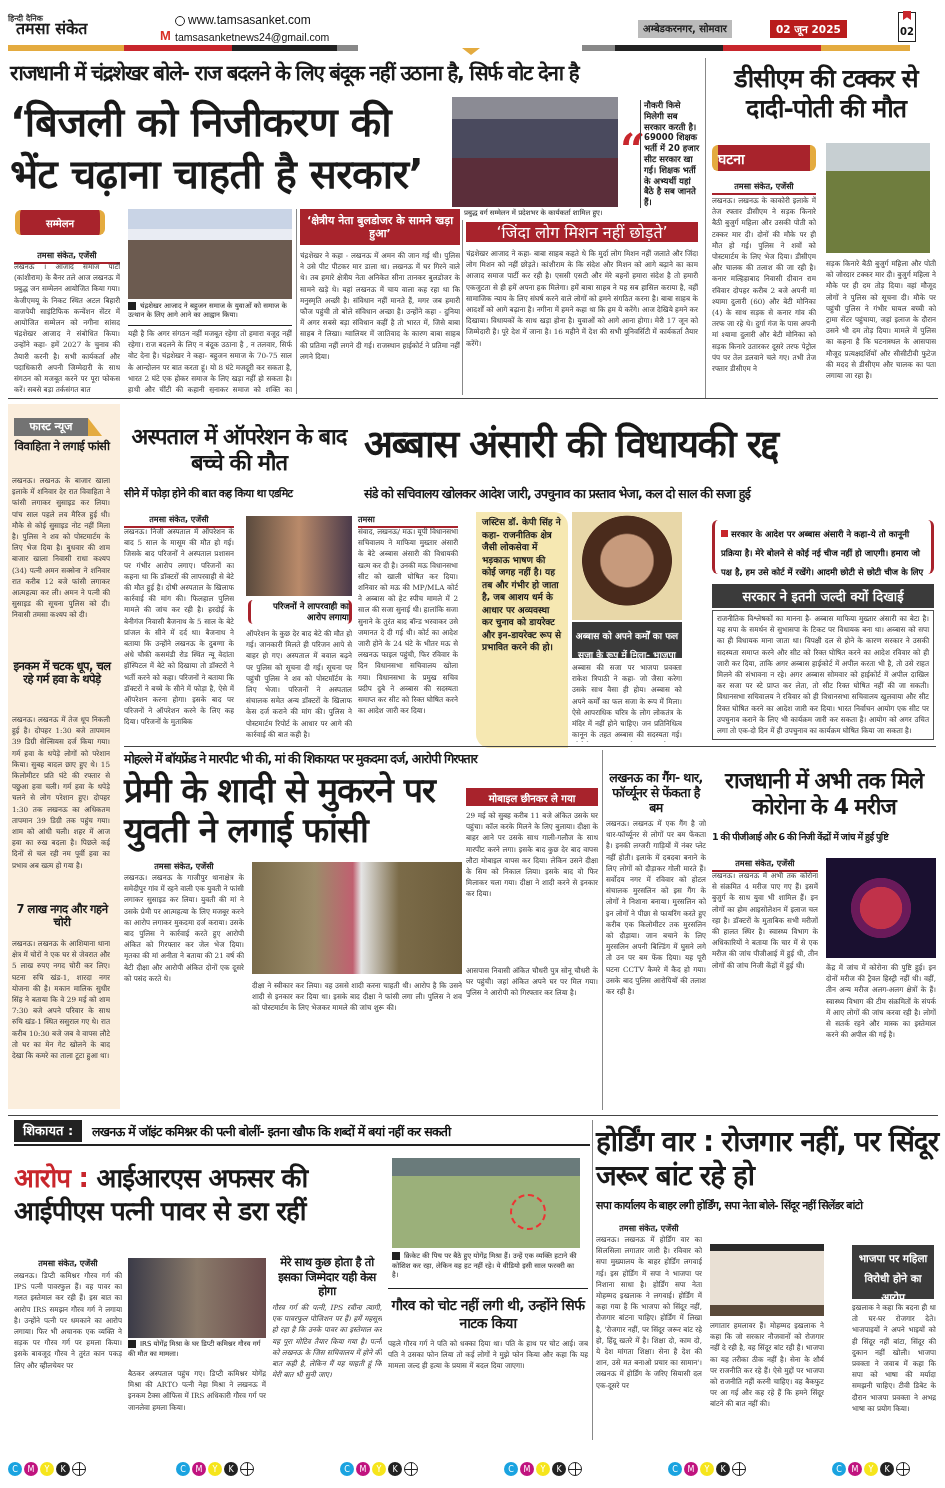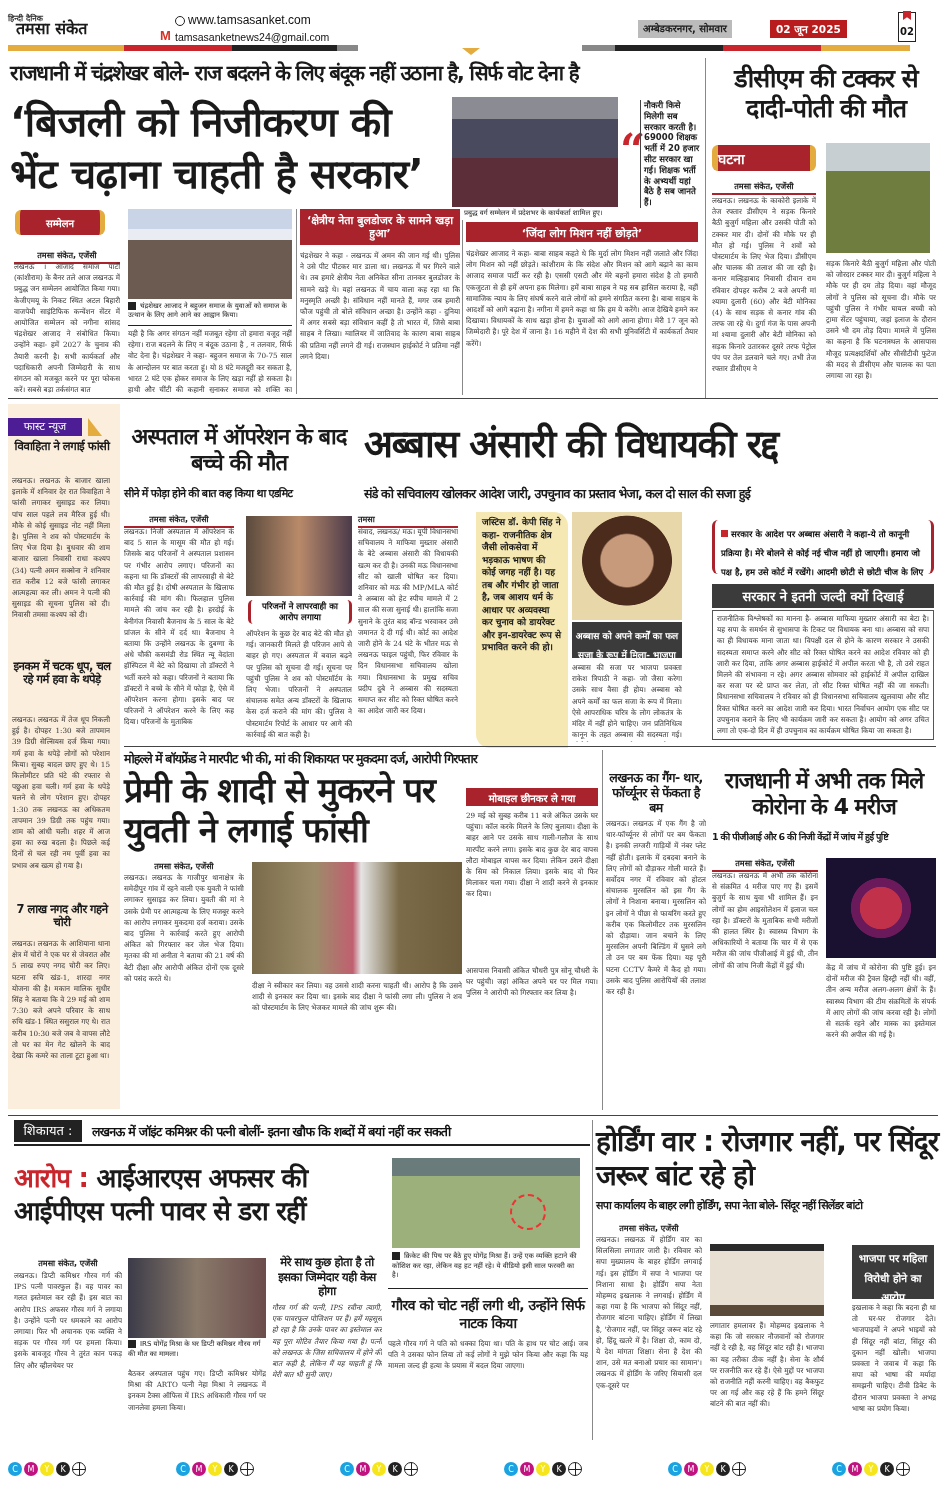--- a/index.html
+++ b/index.html
@@ -61,56 +61,56 @@
 <div class="hline" style="left:128px;top:325px;width:164px;background:#222"></div>
 <div class="abs body" style="left:128px;top:328px;width:164px;height:65px">यही है कि अगर संगठन नहीं मजबूत रहेगा तो हमारा वजूद नहीं रहेगा। राज बदलने के लिए न बंदूक उठाना है , न तलवार, सिर्फ वोट देना है। चंद्रशेखर ने कहा- बहुजन समाज के 70-75 साल के आन्दोलन पर बात करता हूं। यो 8 घंटे मजदूरी कर सकता है, भारत 2 घंटे एक होकर समाज के लिए खड़ा नहीं हो सकता है। हाथी और चींटी की कहानी सुनाकर समाज को शक्ति का एहसास करवाया।</div>
 
 <div class="abs red" style="left:300px;top:209px;width:160px;height:36px;display:flex;align-items:center;justify-content:center;text-align:center">
   <span style="font-size:11px;font-weight:bold;line-height:13px">‘क्षेत्रीय नेता बुलडोजर के सामने खड़ा हुआ’</span>
 </div>
 <div class="abs body" style="left:300px;top:250px;width:160px;height:143px">चंद्रशेखर ने कहा - लखनऊ में अमन की जान गई थी। पुलिस ने उसे पीट पीटकर मार डाला था। लखनऊ में घर गिरने वाले थे। तब हमारे क्षेत्रीय नेता अनिकेत सीना तानकर बुलडोजर के सामने खड़े थे। यहां लखनऊ में चाय वाला कह रहा था कि मनुस्मृति अच्छी है। संविधान नहीं मानते हैं, मगर जब हमारी फौज पहुंची तो बोले संविधान अच्छा है। उन्होंने कहा - दुनिया में अगर सबसे बड़ा संविधान कहीं है तो भारत में, जिसे बाबा साहब ने लिखा। ग्वालियर में जातिवाद के कारण बाबा साहब की प्रतिमा नहीं लगने दी गई। राजस्थान हाईकोर्ट ने प्रतिमा नहीं लगने दिया।</div>
 <div class="vline" style="left:296px;top:209px;height:185px"></div>
 
 <div class="abs red" style="left:466px;top:222px;width:232px;height:20px;display:flex;align-items:center;justify-content:center">
-  <span style="font-size:11px;font-weight:bold">‘जिंदा लोग मिशन नहीं छोड़ते’</span>
+  <span style="font-size:16px;font-weight:normal">‘जिंदा लोग मिशन नहीं छोड़ते’</span>
 </div>
 <div class="abs body" style="left:466px;top:248px;width:232px;height:145px">चंद्रशेखर आजाद ने कहा- बाबा साहब कहते थे कि मुर्दा लोग मिशन नहीं जलाते और जिंदा लोग मिशन को नहीं छोड़ते। कांशीराम के कि संदेश और मिशन को आगे बढ़ाने का काम आजाद समाज पार्टी कर रही है। एससी एसटी और मेरे बहनों हमारा संदेश है तो हमारी एकजुटता से ही हमें अपना हक मिलेगा। हमें बाबा साहब ने यह सब हासिल कराया है, वहीं सामाजिक न्याय के लिए संघर्ष करने वाले लोगों को हमने संगठित करना है। बाबा साहब के आदर्शों को आगे बढ़ाना है। नगीना में हमने कहा था कि हम ये करेंगे। आज देखिये हमने कर दिखाया। विधायकों के साथ खड़ा होना है। युवाओं को आगे आना होगा। मेरी 17 जून को जिम्मेदारी है। पूरे देश में जाना है। 16 महीने में देश की सभी यूनिवर्सिटी में कार्यकर्ता तैयार करेंगे।</div>
 <div class="vline" style="left:462px;top:220px;height:175px"></div>
 
 <div class="vline" style="left:705px;top:58px;height:340px"></div>
 <div class="abs hl" style="left:712px;top:64px;width:228px;font-size:25px;line-height:30px;text-align:center">डीसीएम की टक्कर से दादी-पोती की मौत</div>
 <div class="abs red" style="left:712px;top:145px;width:104px;height:26px;border-radius:6px;border-left:6px solid #e4ab3f;border-right:6px solid #e4ab3f;display:flex;align-items:center;justify-content:flex-start">
   <span style="font-size:14px;font-weight:bold">घटना</span>
 </div>
 <div class="abs byline" style="left:712px;top:178px;width:104px">तमसा संकेत, एजेंसी</div>
 <div class="abs body" style="left:712px;top:195px;width:104px;height:198px">लखनऊ। लखनऊ के काकोरी इलाके में तेज रफ्तार डीसीएम ने सड़क किनारे बैठी बुजुर्ग महिला और उसकी पोती को टक्कर मार दी। दोनों की मौके पर ही मौत हो गई। पुलिस ने शवों को पोस्टमार्टम के लिए भेज दिया। डीसीएम और चालक की तलाश की जा रही है। कनार मल्हिहाबाद निवासी दीवान राम रविवार दोपहर करीब 2 बजे अपनी मां श्यामा दुलारी (60) और बेटी मोनिका (4) के साथ सड़क से कनार गांव की तरफ जा रहे थे। दुर्गा गंज के पास अपनी मां श्यामा दुलारी और बेटी मोनिका को सड़क किनारे उतारकर दूसरे तरफ पेट्रोल पंप पर तेल डलवाने चले गए। तभी तेज रफ्तार डीसीएम ने</div>
 <div class="abs photo" style="left:826px;top:143px;width:104px;height:110px;background:linear-gradient(180deg,#c7cfd2 0 25%,#6f7d3e 25% 100%)"></div>
 <div class="abs body" style="left:826px;top:258px;width:110px;height:135px">सड़क किनारे बैठी बुजुर्ग महिला और पोती को जोरदार टक्कर मार दी। बुजुर्ग महिला ने मौके पर ही दम तोड़ दिया। वहां मौजूद लोगों ने पुलिस को सूचना दी। मौके पर पहुंची पुलिस ने गंभीर घायल बच्ची को ट्रामा सेंटर पहुंचाया, जहां इलाज के दौरान उसने भी दम तोड़ दिया। मामले में पुलिस का कहना है कि घटनास्थल के आसपास मौजूद प्रत्यक्षदर्शियों और सीसीटीवी फुटेज की मदद से डीसीएम और चालक का पता लगाया जा रहा है।</div>
 
 <div class="hline" style="left:8px;top:398px;width:930px;background:#444"></div>
 
 <div class="abs" style="left:8px;top:404px;width:112px;height:705px;background:#fbeedd"></div>
-<div class="abs" style="left:8px;top:418px;width:74px;height:18px;background:#4c1d95;color:#fff;font-size:11px;font-weight:normal;text-align:center;line-height:18px">
+<div class="abs" style="left:14px;top:418px;width:74px;height:18px;background:#737373;color:#fff;font-size:11px;font-weight:bold;text-align:center;line-height:18px">
   <span>फास्ट न्यूज</span>
 </div>
 <div class="abs" style="left:88px;top:418px;width:0;height:0;border-bottom:18px solid #e4ab3f;border-right:14px solid transparent"></div>
 
 <div class="abs hl" style="left:12px;top:440px;width:100px;font-size:11.5px;text-align:center;letter-spacing:-0.5px">विवाहिता ने लगाई फांसी</div>
 <div class="abs body" style="left:12px;top:475px;width:98px;height:180px">लखनऊ। लखनऊ के बाजार खाला इलाके में शनिवार देर रात विवाहिता ने फांसी लगाकर सुसाइड कर लिया। पांच साल पहले लव मैरिज हुई थी। मौके से कोई सुसाइड नोट नहीं मिला है। पुलिस ने शव को पोस्टमार्टम के लिए भेज दिया है। बुधवार की शाम बाजार खाला निवासी राधा कश्यप (34) पत्नी अमन सक्सेना ने शनिवार रात करीब 12 बजे फांसी लगाकर आत्महत्या कर ली। अमन ने पत्नी की सुसाइड की सूचना पुलिस को दी। निवासी तमसा कश्यप को दी।</div>
 <div class="abs hl" style="left:12px;top:660px;width:100px;font-size:11.5px;text-align:center;letter-spacing:-0.5px">इनकम में चटक धूप, चल रहे गर्म हवा के थपेड़े</div>
 <div class="abs body" style="left:12px;top:714px;width:98px;height:178px">लखनऊ। लखनऊ में तेज धूप निकली हुई है। दोपहर 1:30 बजे तापमान 39 डिग्री सेल्सियस दर्ज किया गया। गर्म हवा के थपेड़े लोगों को परेशान किया। सुबह बादल छाए हुए थे। 15 किलोमीटर प्रति घंटे की रफ्तार से पछुआ हवा चली। गर्म हवा के थपेड़े चलने से लोग परेशान हुए। दोपहर 1:30 तक लखनऊ का अधिकतम तापमान 39 डिग्री तक पहुंच गया। शाम को आंधी चली। शहर में आज हवा का रुख बदला है। पिछले कई दिनों से चल रही नम पूर्वी हवा का प्रभाव अब खत्म हो गया है।</div>
 <div class="abs hl" style="left:12px;top:903px;width:100px;font-size:11.5px;text-align:center;letter-spacing:-0.5px">7 लाख नगद और गहने चोरी</div>
 <div class="abs body" style="left:12px;top:938px;width:98px;height:165px">लखनऊ। लखनऊ के आशियाना थाना क्षेत्र में चोरों ने एक घर से जेवरात और 5 लाख रुपए नगद चोरी कर लिए। घटना रुचि खंड-1, शारदा नगर योजना की है। मकान मालिक सुधीर सिंह ने बताया कि वे 29 मई को शाम 7:30 बजे अपने परिवार के साथ रुचि खंड-1 स्थित ससुराल गए थे। रात करीब 10:30 बजे जब वे वापस लौटे तो घर का मेन गेट खोलने के बाद देखा कि कमरे का ताला टूटा हुआ था।</div>
 
 <div class="abs hl" style="left:124px;top:424px;width:230px;font-size:22px;line-height:26px;text-align:center">अस्पताल में ऑपरेशन के बाद बच्चे की मौत</div>
 <div class="abs hl" style="left:124px;top:488px;width:230px;font-size:11px;white-space:nowrap;letter-spacing:-0.8px">सीने में फोड़ा होने की बात कह किया था एडमिट</div>
 <div class="abs byline" style="left:124px;top:511px;width:110px">तमसा संकेत, एजेंसी</div>
 <div class="abs body" style="left:124px;top:526px;width:110px;height:216px">लखनऊ। निजी अस्पताल में ऑपरेशन के बाद 5 साल के मासूम की मौत हो गई। जिसके बाद परिजनों ने अस्पताल प्रशासन पर गंभीर आरोप लगाए। परिजनों का कहना था कि डॉक्टरों की लापरवाही से बेटे की मौत हुई है। दोषी अस्पताल के खिलाफ कार्रवाई की मांग की। फिलहाल पुलिस मामले की जांच कर रही है। हरदोई के बेनीगंज निवासी बैजनाथ के 5 साल के बेटे प्रांजल के सीने में दर्द था। बैजनाथ ने बताया कि उन्होंने लखनऊ के दुबग्गा के अंधे चौकी कसमंडी रोड स्थित न्यू वेदांता हॉस्पिटल में बेटे को दिखाया तो डॉक्टरों ने भर्ती करने को कहा। परिजनों ने बताया कि डॉक्टरों ने बच्चे के सीने में फोड़ा है, ऐसे में ऑपरेशन करना होगा। इसके बाद पर परिजनों ने ऑपरेशन करने के लिए कह दिया। परिजनों के मुताबिक</div>
 <div class="abs photo" style="left:246px;top:516px;width:106px;height:80px;background:linear-gradient(90deg,#5a4a3d,#b98a6a 50%,#4b3a4a)"></div>
-<div class="abs" style="left:248px;top:600px;width:104px;height:24px;border-left:3px solid #a8232c;border-right:3px solid #a8232c;border-radius:5px;text-align:center">
+<div class="abs" style="left:248px;top:600px;width:104px;height:24px;border-left:3px solid #a8232c;border-right:3px solid #a8232c;border-radius:5px;text-align:right">
   <span style="font-size:8.5px;font-weight:bold;line-height:11px;display:block;padding-top:1px">परिजनों ने लापरवाही का आरोप लगाया</span>
 </div>
 <div class="abs body" style="left:246px;top:628px;width:106px;height:114px">ऑपरेशन के कुछ देर बाद बेटे की मौत हो गई। जानकारी मिलते ही परिजन आपे से बाहर हो गए। अस्पताल में बवाल बढ़ने पर पुलिस को सूचना दी गई। सूचना पर पहुंची पुलिस ने शव को पोस्टमॉर्टम के लिए भेजा। परिजनों ने अस्पताल संचालक समेत अन्य डॉक्टरों के खिलाफ केस दर्ज कराने की मांग की। पुलिस ने पोस्टमार्टम रिपोर्ट के आधार पर आगे की कार्रवाई की बात कही है।</div>
 
 <div class="abs hl" style="left:364px;top:424px;width:572px;font-size:38px;white-space:nowrap;letter-spacing:-1.5px">अब्बास अंसारी की विधायकी रद्द</div>
 <div class="abs hl" style="left:364px;top:487px;width:572px;font-size:12.5px;white-space:nowrap;letter-spacing:-0.8px">संडे को सचिवालय खोलकर आदेश जारी, उपचुनाव का प्रस्ताव भेजा, कल दो साल की सजा हुई</div>
 <div class="abs byline" style="left:358px;top:511px;width:100px;text-align:left">तमसा</div>
 <div class="abs body" style="left:358px;top:526px;width:100px;height:216px">संवाद, लखनऊ/ मऊ। यूपी विधानसभा सचिवालय ने माफिया मुख्तार अंसारी के बेटे अब्बास अंसारी की विधायकी खत्म कर दी है। उनकी मऊ विधानसभा सीट को खाली घोषित कर दिया। शनिवार को मऊ की MP/MLA कोर्ट ने अब्बास को हेट स्पीच मामले में 2 साल की सजा सुनाई थी। हालांकि सजा सुनाने के तुरंत बाद बॉन्ड भरवाकर उसे जमानत दे दी गई थी। कोर्ट का आदेश जारी होने के 24 घंटे के भीतर मऊ से लखनऊ फाइल पहुंची, फिर रविवार के दिन विधानसभा सचिवालय खोला गया। विधानसभा के प्रमुख सचिव प्रदीप दुबे ने अब्बास की सदस्यता समाप्त कर सीट को रिक्त घोषित करने का आदेश जारी कर दिया।</div>
 <div class="abs" style="left:476px;top:512px;width:92px;height:236px;background:#f6e8b2;border-radius:0 14px 0 14px;padding:4px 6px">
   <span style="font-size:9px;font-weight:bold;line-height:12.5px;color:#1a1a1a;display:block">जस्टिस डॉ. केपी सिंह ने कहा- राजनीतिक क्षेत्र जैसी लोकसेवा में भड़काऊ भाषण की कोई जगह नहीं है। यह तब और गंभीर हो जाता है, जब आशय धर्म के आधार पर अव्यवस्था कर चुनाव को डायरेक्ट और इन-डायरेक्ट रूप से प्रभावित करने की हो।</span>
@@ -150,36 +150,36 @@
 <div class="abs hl" style="left:712px;top:768px;width:224px;font-size:22px;line-height:26px;text-align:center">राजधानी में अभी तक मिले कोरोना के 4 मरीज</div>
 <div class="abs hl" style="left:712px;top:832px;width:224px;font-size:9.5px;white-space:nowrap;letter-spacing:-0.7px">1 की पीजीआई और 6 की निजी केंद्रों में जांच में हुई पुष्टि</div>
 <div class="abs byline" style="left:712px;top:855px;width:106px">तमसा संकेत, एजेंसी</div>
 <div class="abs body" style="left:712px;top:870px;width:106px;height:238px">लखनऊ। लखनऊ में अभी तक कोरोना से संक्रमित 4 मरीज पाए गए हैं। इसमें बुजुर्ग के साथ युवा भी शामिल हैं। इन लोगों का होम आइसोलेशन में इलाज चल रहा है। डॉक्टरों के मुताबिक सभी मरीजों की हालत स्थिर है। स्वास्थ्य विभाग के अधिकारियों ने बताया कि चार में से एक मरीज की जांच पीजीआई में हुई थी, तीन लोगों की जांच निजी केंद्रों में हुई थी।</div>
 <div class="abs" style="left:826px;top:858px;width:110px;height:100px;background:radial-gradient(circle at 50% 50%,#c1324a 0 28%,#6a1a5a 29% 40%,#1a1030 41% 100%)"></div>
 <div class="abs body" style="left:826px;top:962px;width:110px;height:146px">केंद्र में जांच में कोरोना की पुष्टि हुई। इन दोनों मरीज की ट्रैवल हिस्ट्री नहीं थी। वहीं, तीन अन्य मरीज अलग-अलग क्षेत्रों के हैं। स्वास्थ्य विभाग की टीम संक्रमितों के संपर्क में आए लोगों की जांच करवा रही है। लोगों से सतर्क रहने और मास्क का इस्तेमाल करने की अपील की गई है।</div>
 
 <div class="hline" style="left:8px;top:1115px;width:930px;background:#444"></div>
 
 <div class="abs" style="left:14px;top:1120px;width:576px;height:26px;background:#fff;border-bottom:2px solid #222">
-  <div class="abs" style="left:0;top:0;width:68px;height:22px;background:#222;color:#fff;font-size:13px;font-weight:normal;line-height:22px;text-align:center">
+  <div class="abs" style="left:0;top:0;width:68px;height:22px;background:#222;color:#fff;font-size:13px;font-weight:bold;line-height:22px;text-align:center">
     <span>शिकायत :</span>
   </div>
   <span class="abs" style="left:78px;top:3px;font-size:12.5px;font-weight:bold;white-space:nowrap;letter-spacing:-0.7px">लखनऊ में जॉइंट कमिश्नर की पत्नी बोलीं- इतना खौफ कि शब्दों में बयां नहीं कर सकती</span>
 </div>
 
 <div class="abs hl" style="left:14px;top:1162px;width:320px;font-size:26px;line-height:33px;letter-spacing:-0.8px">
   <span style="color:#c8262c">आरोप :</span>
   <span>आईआरएस अफसर की आईपीएस पत्नी पावर से डरा रहीं</span>
 </div>
 <div class="abs photo" style="left:392px;top:1158px;width:188px;height:90px;background:linear-gradient(180deg,#6a7b7b 0 20%,#9bb07a 20% 100%)">
   <div style="position:absolute;left:118px;top:36px;width:36px;height:36px;border:2px dashed #e33;border-radius:50%"></div>
 </div>
 <div class="abs cap" style="left:392px;top:1252px;width:190px;font-size:7px;line-height:9.5px">क्रिकेट की पिच पर बैठे हुए योगेंद्र मिश्रा हैं। उन्हें एक व्यक्ति हटाने की कोशिश कर रहा, लेकिन वह हट नहीं रहे। ये वीडियो इसी साल फरवरी का है।</div>
 <div class="abs byline" style="left:14px;top:1255px;width:108px;border-bottom:none">तमसा संकेत, एजेंसी</div>
-<div class="abs body" style="left:14px;top:1270px;width:108px;height:168px">लखनऊ। डिप्टी कमिश्नर गौरव गर्ग की IPS पत्नी पावरफुल हैं। वह पावर का गलत इस्तेमाल कर रही हैं। इस बात का आरोप IRS अफसर गौरव गर्ग ने लगाया है। उन्होंने पत्नी पर धमकाने का आरोप लगाया। फिर भी अचानक एक व्यक्ति ने सड़क पर गौरव गर्ग पर हमला किया। इसके बावजूद गौरव ने तुरंत कान पकड़ लिए और व्हीलचेयर पर</div>
+<div class="abs body" style="left:14px;top:1270px;width:108px;height:168px">लखनऊ। डिप्टी कमिश्नर गौरव गर्ग की IPS पत्नी पावरफुल हैं। वह पावर का गलत इस्तेमाल कर रही हैं। इस बात का आरोप IRS समझन गौरव गर्ग ने लगाया है। उन्होंने पत्नी पर धमकाने का आरोप लगाया। फिर भी अचानक एक व्यक्ति ने सड़क पर गौरव गर्ग पर हमला किया। इसके बावजूद गौरव ने तुरंत कान पकड़ लिए और व्हीलचेयर पर</div>
 <div class="abs photo" style="left:128px;top:1258px;width:138px;height:80px;background:linear-gradient(90deg,#3b3b48,#8a7a6a 50%,#6b4c4c)"></div>
 <div class="abs cap" style="left:128px;top:1340px;width:140px;font-size:7px;line-height:9.5px">IRS योगेंद्र मिश्रा के घर डिप्टी कमिश्नर गौरव गर्ग की मौत का मामला।</div>
 <div class="abs body" style="left:128px;top:1368px;width:138px;height:70px">बैठकर अस्पताल पहुंच गए। डिप्टी कमिश्नर योगेंद्र मिश्रा की ARTO पत्नी नेहा मिश्रा ने लखनऊ में इनकम टैक्स ऑफिस में IRS अधिकारी गौरव गर्ग पर जानलेवा हमला किया।</div>
 <div class="abs hl" style="left:272px;top:1255px;width:110px;font-size:11.5px;line-height:14.5px;text-align:center;letter-spacing:-0.5px">मेरे साथ कुछ होता है तो इसका जिम्मेदार यही केस होगा</div>
 <div class="abs body" style="left:272px;top:1302px;width:110px;height:136px;font-style:italic">गौरव गर्ग की पत्नी, IPS रवीना त्यागी, एक पावरफुल पोजिशन पर हैं। हमें महसूस हो रहा है कि उनके पावर का इस्तेमाल कर यह पूरा मोटिव तैयार किया गया है। पत्नी को लखनऊ के जिस सचिवालय में होने की बात कही है, लेकिन मैं यह चाहती हूं कि मेरी बात भी सुनी जाए।</div>
 <div class="hline" style="left:388px;top:1288px;width:200px;background:#222"></div>
 <div class="abs hl" style="left:388px;top:1296px;width:200px;font-size:14px;line-height:18px;text-align:center;letter-spacing:-0.5px">गौरव को चोट नहीं लगी थी, उन्होंने सिर्फ नाटक किया</div>
 <div class="abs body" style="left:388px;top:1338px;width:200px;height:100px">पहले गौरव गर्ग ने पति को धक्का दिया था। पति के हाथ पर चोट आई। जब पति ने उसका फोन लिया तो कई लोगों ने मुझे फोन किया और कहा कि यह मामला जल्द ही हत्या के प्रयास में बदल दिया जाएगा।</div>
 
 <div class="vline" style="left:592px;top:1120px;height:320px"></div>

